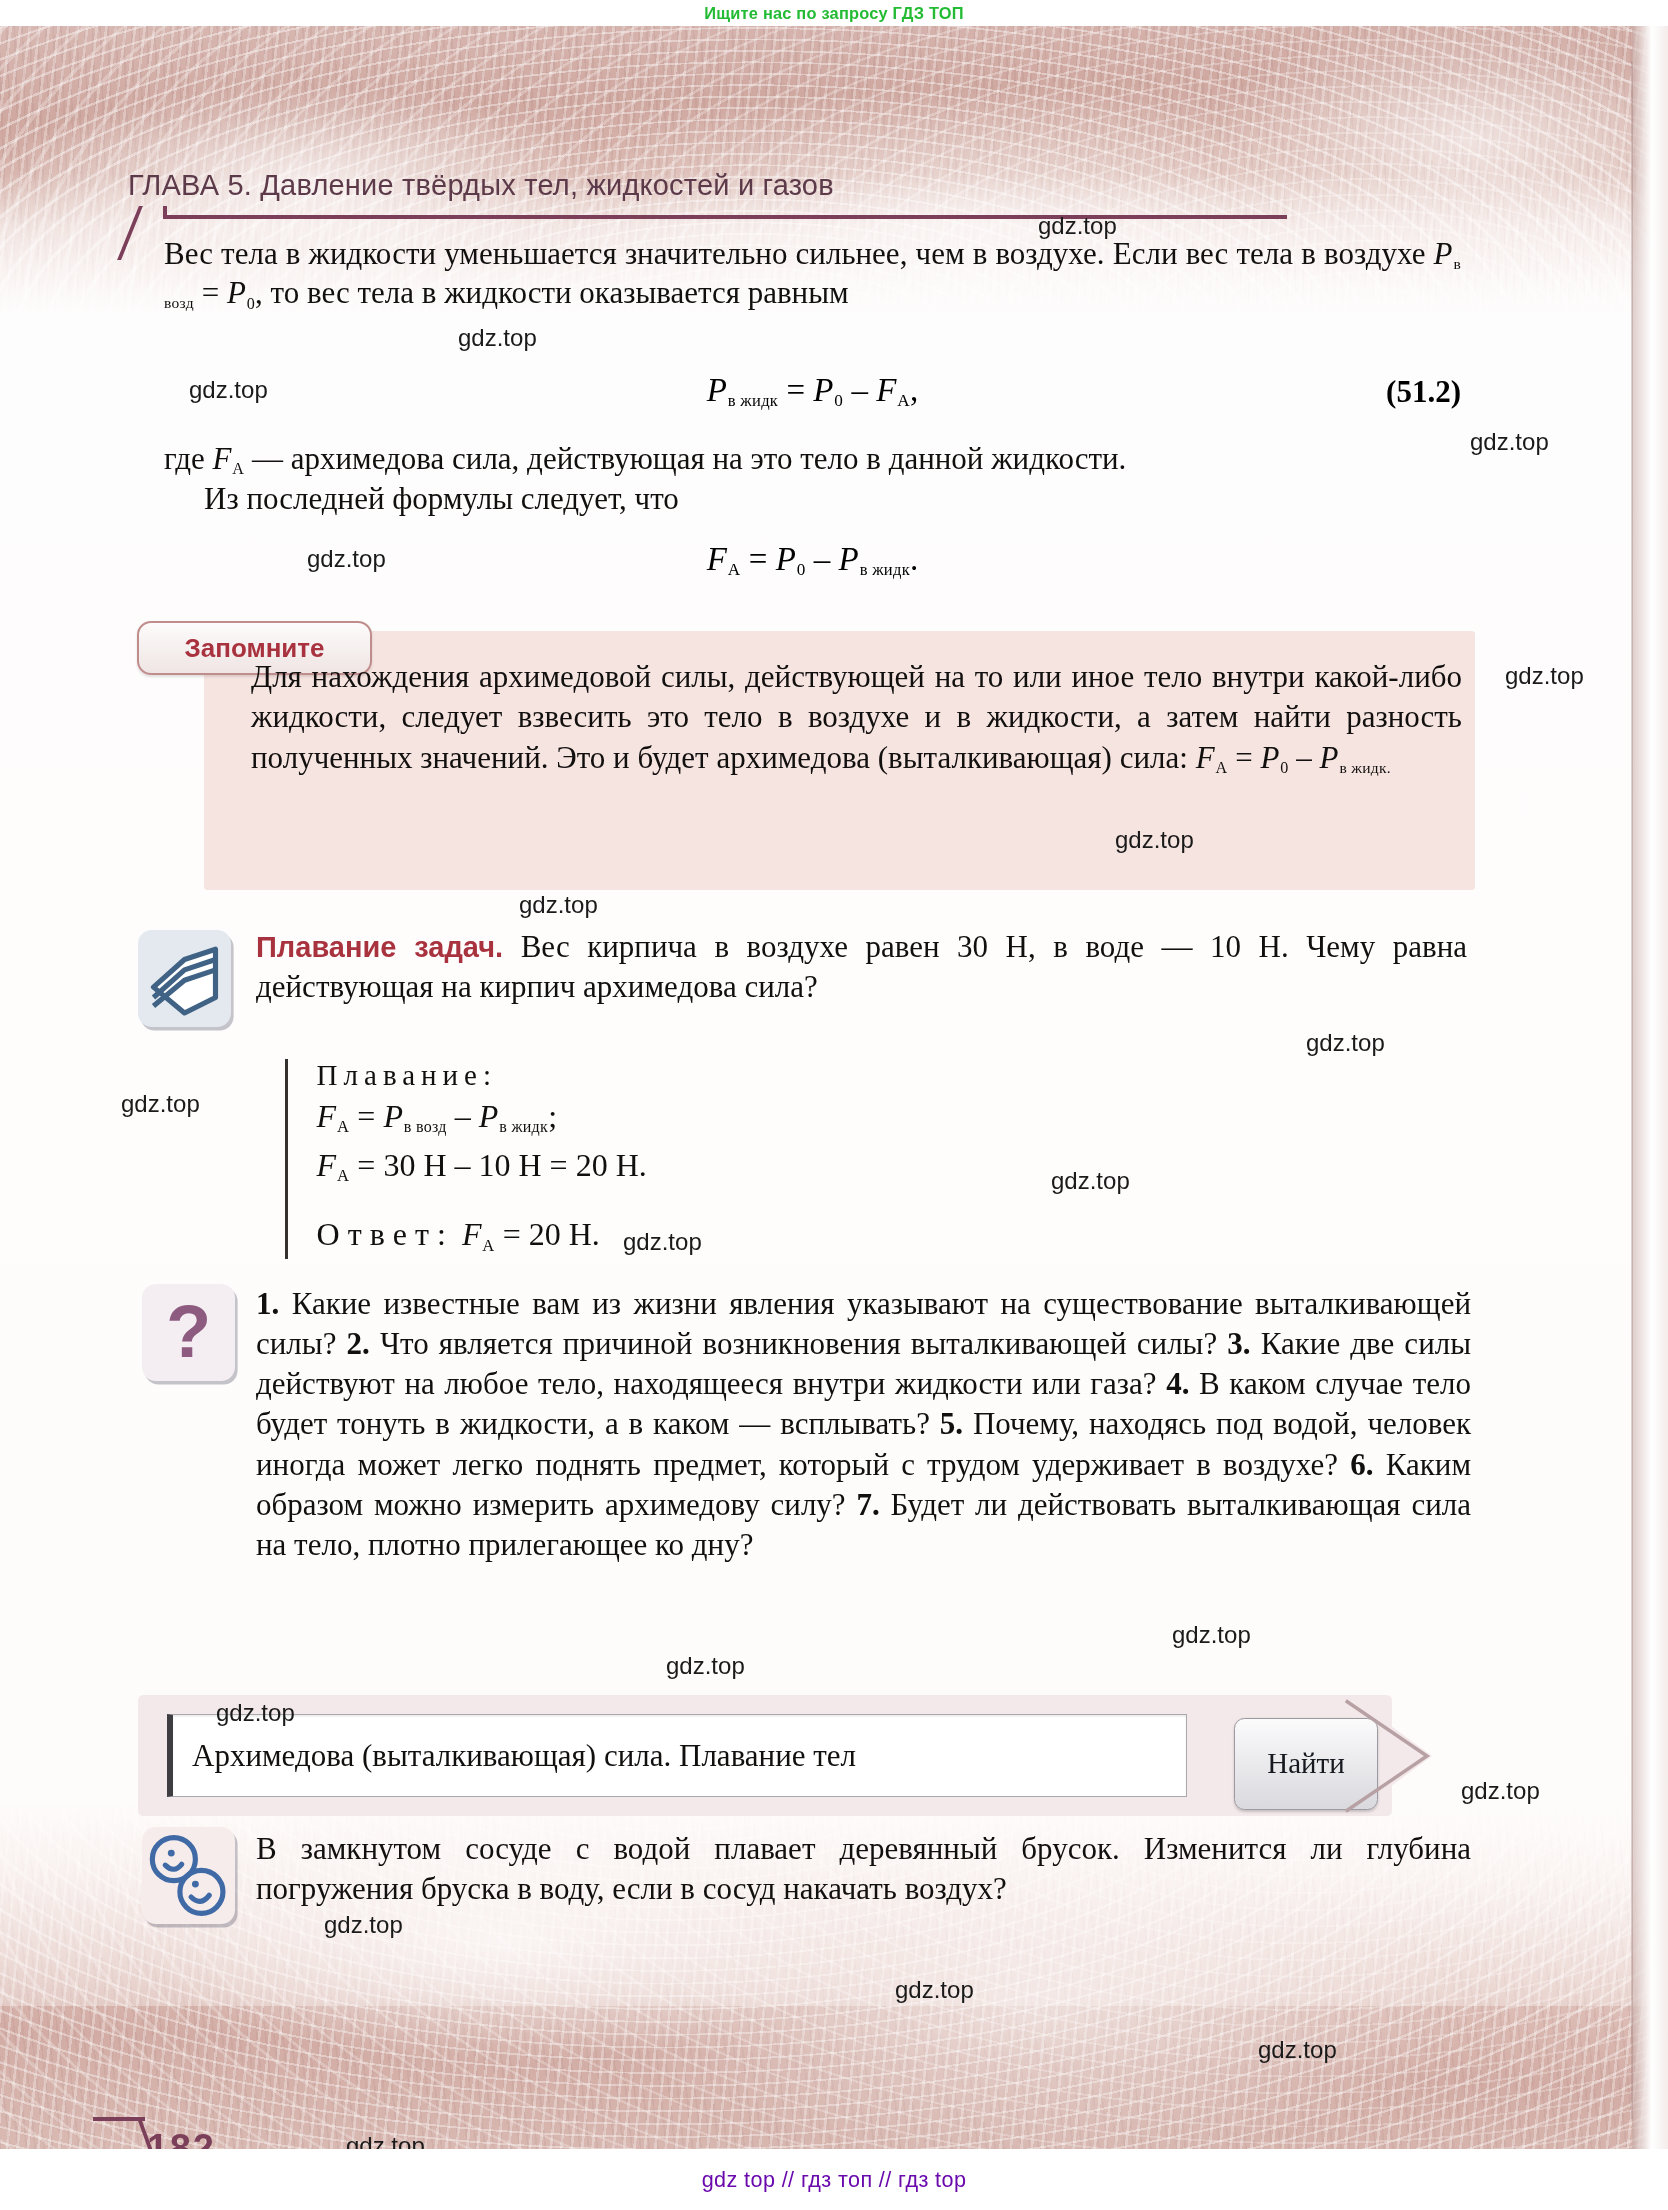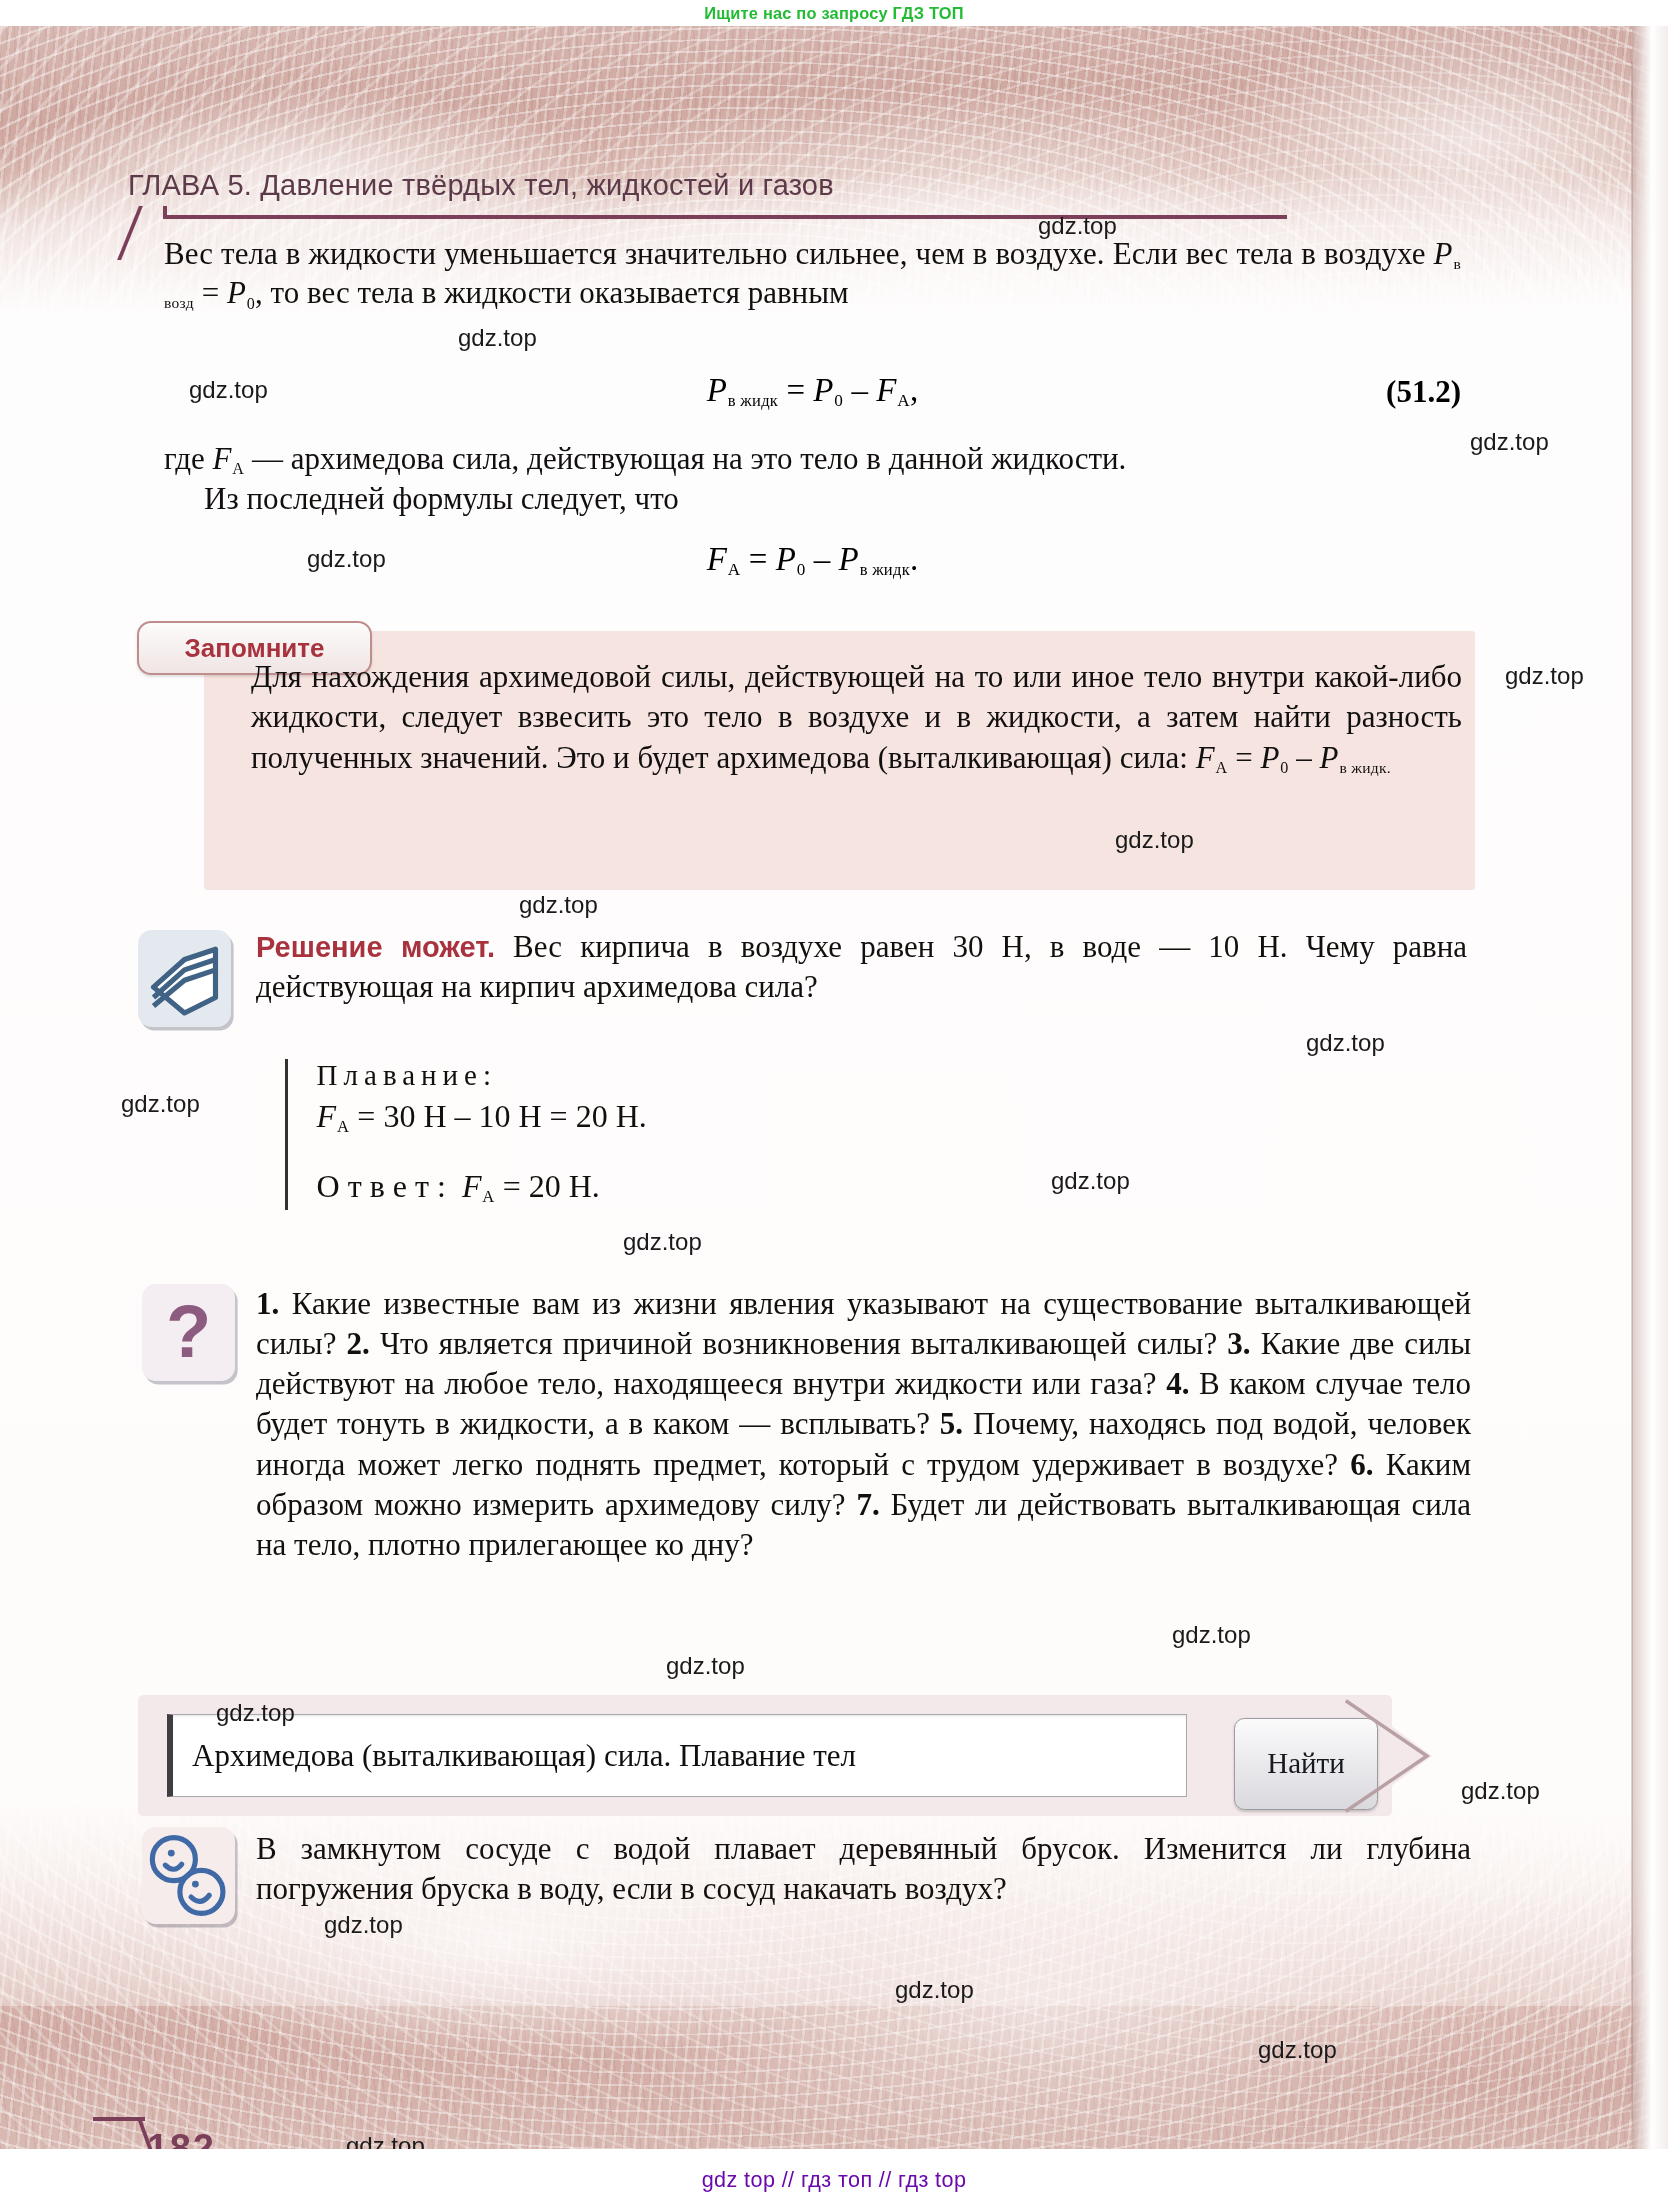--- a/index.html
+++ b/index.html
@@ -371,28 +371,29 @@
     <div id="remember-text">Для нахождения архимедовой силы, действующей на то или иное тело внутри какой-либо жидкости, следует взве­сить это тело в воздухе и в жидкости, а затем найти разность полученных значений. Это и будет архимедова (выталкиваю­щая) сила: <span class="m"><span class="mi">F</span><span class="sub">A</span></span> = <span class="m"><span class="mi">P</span><span class="sub">0</span></span> – <span class="m"><span class="mi">P</span><span class="sub sub-wide">в жидк.</span></span></div>
 
     <div class="icon-tile" id="papers-icon">
       <svg width="93" height="97" viewBox="0 0 108 112" aria-hidden="true">
         <path d="M18 66 L54 34 L90 22 L90 78 L54 96 Z" fill="#ffffff" stroke="#3f6285" stroke-width="6" stroke-linejoin="round"></path>
         <path d="M18 78 L54 46 L90 34" fill="none" stroke="#3f6285" stroke-width="6" stroke-linejoin="round"></path>
         <path d="M18 88 L54 58 L90 46" fill="none" stroke="#3f6285" stroke-width="6" stroke-linejoin="round"></path>
       </svg>
     </div>
     <div id="solve-block">
-      <div id="solve-text"><span class="lead">Решение может.</span> <span>Вес кирпича в воздухе равен 30 Н, в воде — 10 Н. Чему равна действующая на кирпич архимедова сила?</span></div>
+      <div id="solve-text"><span class="lead">Плавание задач.</span> <span>Вес кирпича в воздухе равен 30 Н, в воде — 10 Н. Чему равна действующая на кирпич архимедова сила?</span></div>
     </div>
 
     <div id="given-solution">
       <div class="gs-row">
         <div class="gs-divider"></div>
         <div class="gs-right">
           <div class="gs-head">Плавание:</div>
+          <div class="gs-line"><span class="m"><span class="mi">F</span><span class="sub">A</span></span> = <span class="m"><span class="mi">P</span><span class="sub sub-wide">в возд</span></span> – <span class="m"><span class="mi">P</span><span class="sub sub-wide">в жидк</span></span>;</div>
           <div class="gs-line"><span class="m"><span class="mi">F</span><span class="sub">A</span></span> = 30 Н – 10 Н = 20 Н.</div>
           <div class="gs-line" style="margin-top:21px;">О т в е т :&nbsp; <span class="m"><span class="mi">F</span><span class="sub">A</span></span> = 20 Н.</div>
         </div>
       </div>
     </div>
 
     <div class="icon-tile" id="question-icon">
       <svg width="93" height="97" viewBox="0 0 108 112" aria-hidden="true">
         <text x="54" y="84" font-family="Liberation Sans, sans-serif" font-size="86" font-weight="bold" fill="#8d5b80" text-anchor="middle">?</text>
       </svg>

